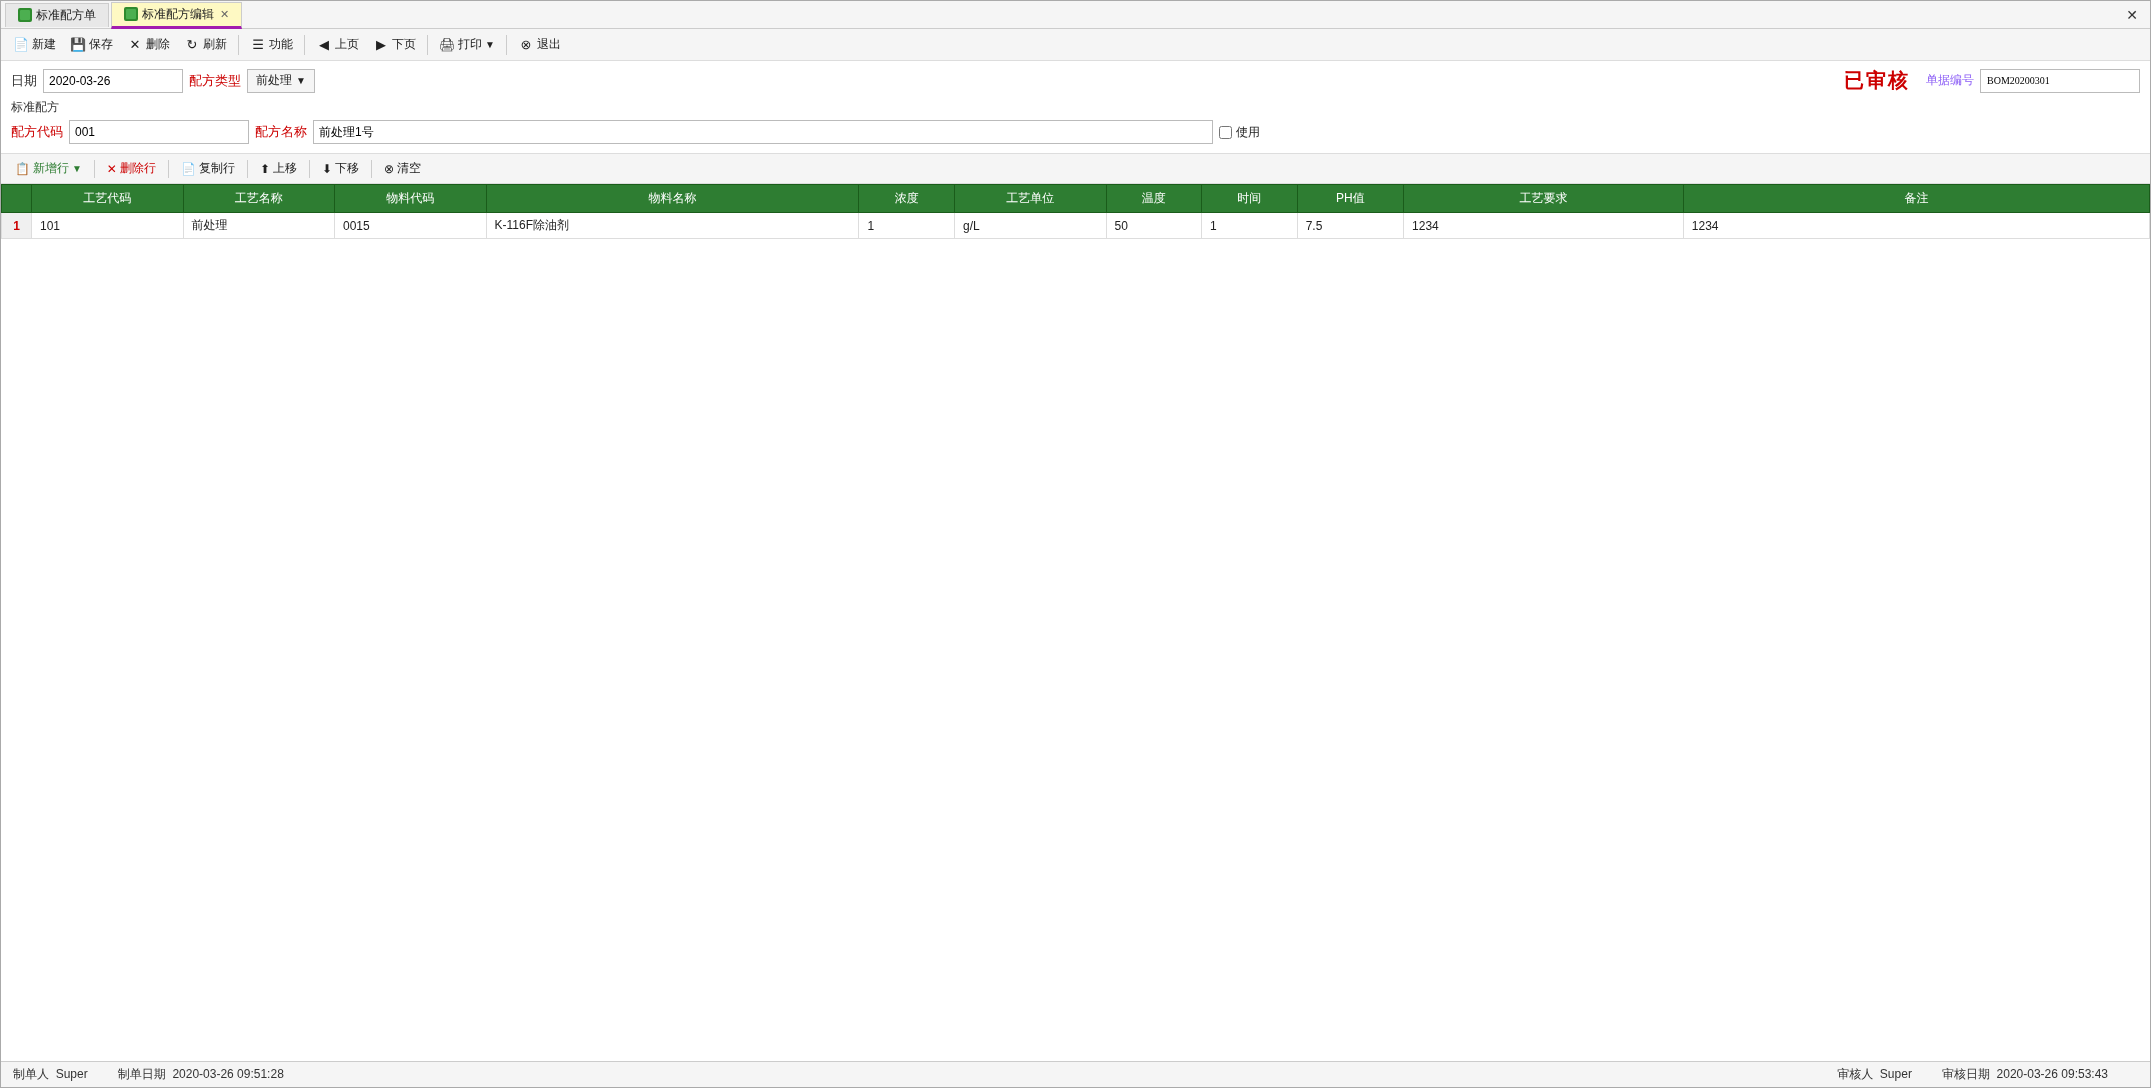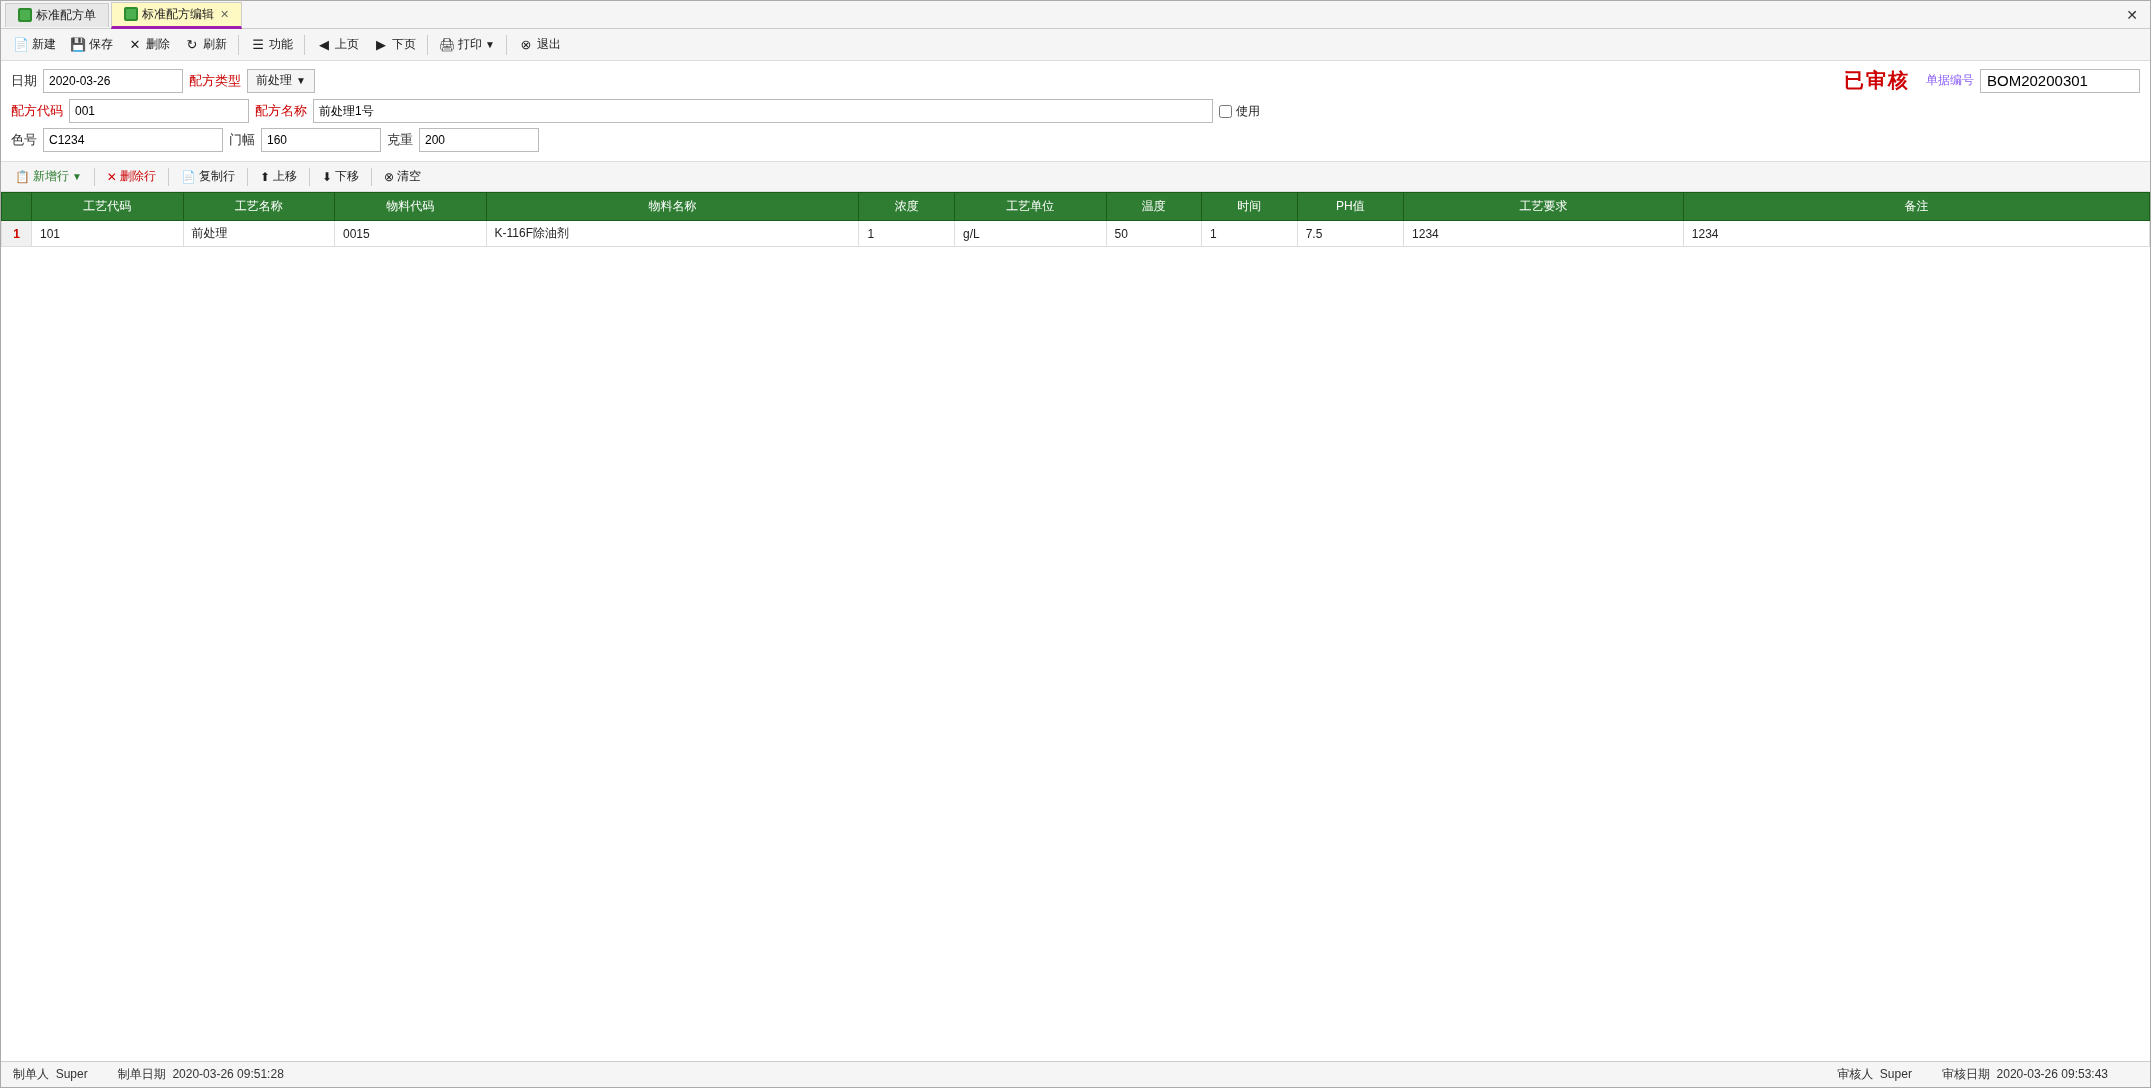--- a/index.html
+++ b/index.html
@@ -27,21 +27,21 @@
     .form-row { display: flex; align-items: center; gap: 6px; margin-bottom: 5px; }
     .form-label { color: #333; white-space: nowrap; min-width: fit-content; }
     .form-label.required { color: #c00; }
     .form-input { border: 1px solid #bbb; padding: 2px 5px; height: 24px; font-size: 12px; background: #fff; outline: none; }
     .form-input.date-input { width: 140px; }
     .form-select { border: 1px solid #bbb; padding: 2px 5px; height: 24px; font-size: 12px; background: #fff; appearance: auto; }
     .form-dropdown-btn { border: 1px solid #bbb; padding: 2px 8px; height: 24px; font-size: 12px; background: #f5f5f5; cursor: pointer; display: flex; align-items: center; gap: 4px; }
     .section-title { font-size: 12px; color: #333; margin-bottom: 4px; font-weight: normal; }
     .status-approved { color: #c00; font-size: 20px; font-weight: bold; letter-spacing: 2px; }
     .doc-number-label { color: #8b5cf6; font-size: 12px; margin-left: 10px; }
-    .doc-number-value { border: 1px solid #bbb; padding: 2px 6px; height: 24px; font-size: 15px; background: #fff; width: 140px; }
+    .doc-number-value { border: 1px solid #bbb; padding: 2px 6px; height: 24px; font-size: 10px; background: #fff; width: 140px; font-family: Liberation Serif, serif; }
 
     
     .header-right { margin-left: auto; display: flex; align-items: center; gap: 6px; }
 
     
     .grid-toolbar { display: flex; align-items: center; gap: 4px; padding: 4px 8px; background: #f5f5f5; border-bottom: 1px solid #ddd; }
     .grid-btn { display: flex; align-items: center; gap: 3px; padding: 2px 6px; cursor: pointer; font-size: 12px; color: #222; border: none; background: none; }
     .grid-btn-add { color: #2e7d32; }
     .grid-btn-del { color: #c00; }
     .grid-sep { width: 1px; background: #ccc; height: 18px; margin: 0 2px; }
@@ -134,41 +134,34 @@
         <span>前处理</span>
         <span style="font-size:10px;">▼</span>
       </div>
       <div class="header-right">
         <span class="status-approved">已审核</span>
         <span class="doc-number-label">单据编号</span>
         <input type="text" class="form-input doc-number-value" style="width: 160px;" value="BOM20200301">
       </div>
     </div>
 
+    <div class="section-title">标准配方</div>
 
     <div class="form-row">
       <span class="form-label required">配方代码</span>
       <input type="text" class="form-input" style="width: 180px;" value="001">
       <span class="form-label required">配方名称</span>
       <input type="text" class="form-input" style="width: 900px;" value="前处理1号">
       <label class="checkbox-label">
         <input type="checkbox" style="">
         <span>使用</span>
       </label>
     </div>
 
 
-    <div class="form-row">
-      <span class="form-label">色号</span>
-      <input type="text" class="form-input" style="width: 180px;" value="C1234">
-      <span class="form-label">门幅</span>
-      <input type="text" class="form-input" style="width: 120px;" value="160">
-      <span class="form-label">克重</span>
-      <input type="text" class="form-input" style="width: 120px;" value="200">
-    </div>
   </div>
 
   <div class="grid-toolbar">
     <button class="grid-btn grid-btn-add">
       <span>📋</span>
       <span>新增行</span>
       <span style="font-size:10px;">▼</span>
     </button>
     <div class="grid-sep"></div>
     <button class="grid-btn grid-btn-del">

